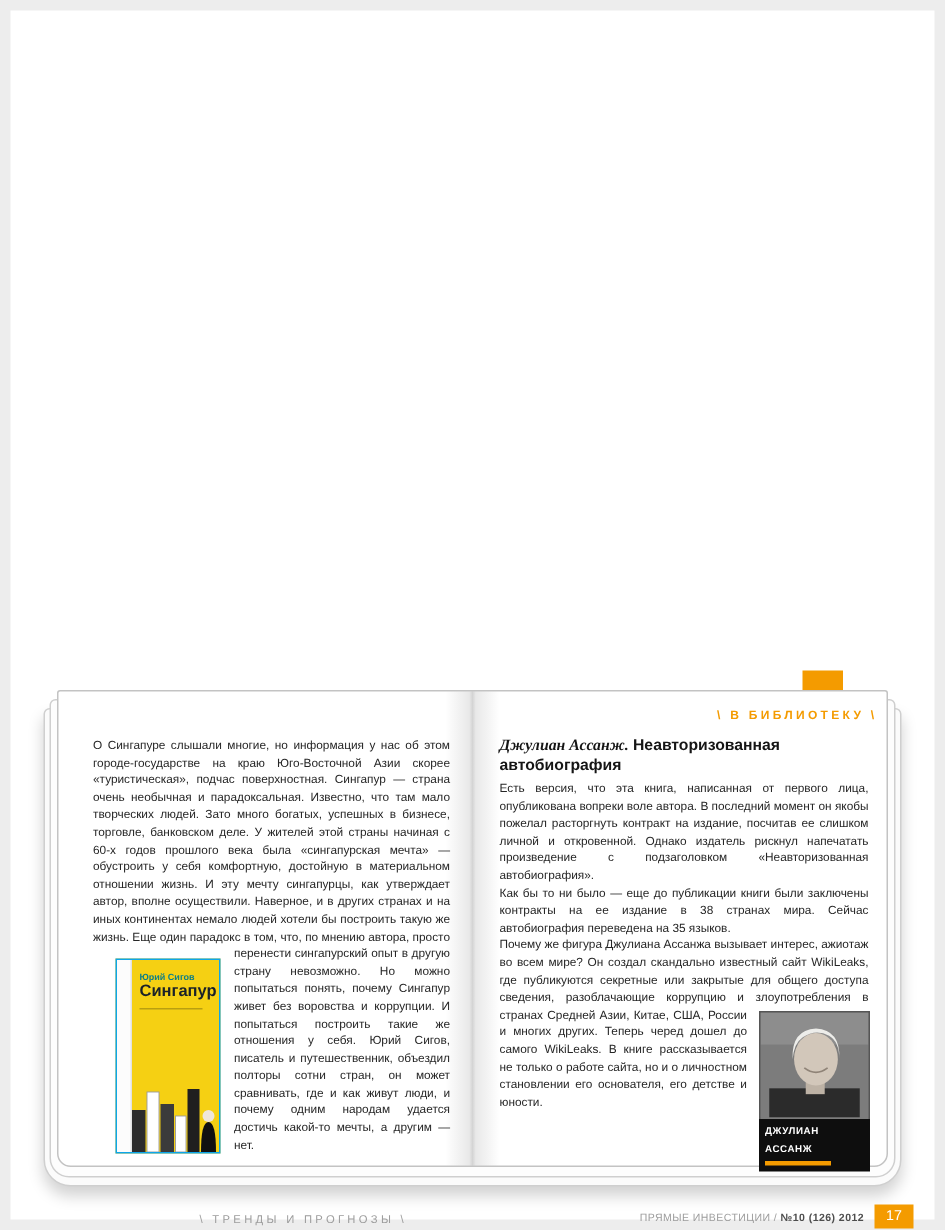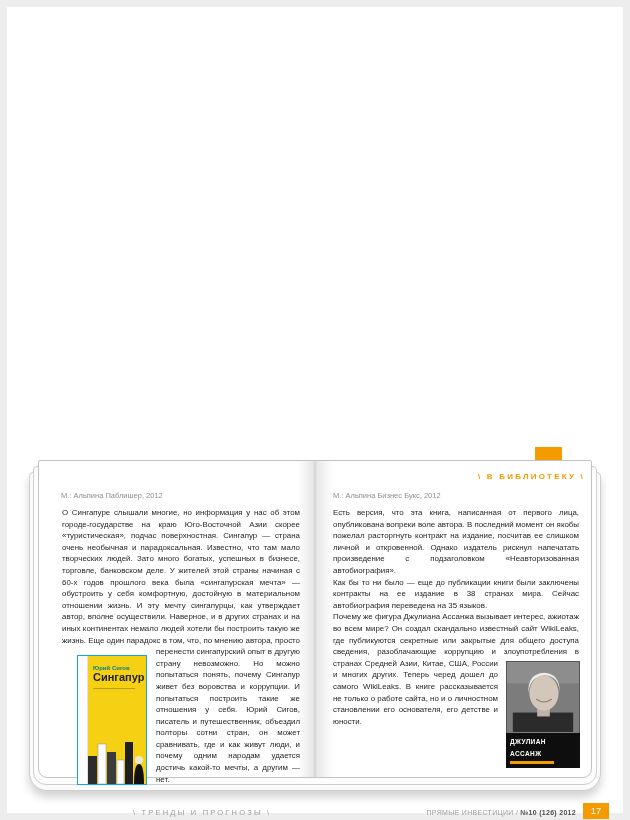--- a/index.html
+++ b/index.html
@@ -81,41 +81,40 @@
 <div class="canvas">
 
   <div class="book">
     <div class="layer u2"></div>
     <div class="layer u1"></div>
     <div class="tab"></div>
     <div class="pages">
       <div class="crease"></div>
 
       <div class="page page-left">
-        <div class="publisher">М.: Альпина Паблишер, 2012</div>
         <div class="body"><div class="spacer-l"></div><div class="coverbox">
               <div class="cover-spine"></div>
               <div class="cover-author">Юрий Сигов</div>
               <div class="cover-title">Сингапур</div>
               <div class="cover-rule"></div>
               <svg class="cover-art" viewBox="0 0 60 50" preserveAspectRatio="none">
                 <rect x="0" y="22" width="9" height="28" fill="#2c2c2c"></rect>
                 <rect x="10" y="10" width="8" height="40" fill="#ffffff" stroke="#9a9a9a" stroke-width="0.6"></rect>
                 <rect x="19" y="18" width="9" height="32" fill="#3b3b3b"></rect>
                 <rect x="29" y="26" width="7" height="24" fill="#ffffff" stroke="#9a9a9a" stroke-width="0.6"></rect>
                 <rect x="37" y="8" width="8" height="42" fill="#1f1f1f"></rect>
                 <circle cx="51" cy="26" r="4" fill="#efe6da"></circle>
                 <path d="M46 50 Q46 30 51 30 Q56 30 56 50 Z" fill="#111111"></path>
               </svg>
             </div><span class="bodytext">О Сингапуре слышали многие, но информация у нас об этом городе-государстве на краю Юго-Восточной Азии скорее «туристическая», подчас поверхностная. Сингапур — страна очень необычная и парадоксальная. Известно, что там мало творческих людей. Зато много богатых, успешных в бизнесе, торговле, банковском деле. У жителей этой страны начиная с 60-х годов прошлого века была «сингапурская мечта» — обустроить у себя комфортную, достойную в материальном отношении жизнь. И эту мечту сингапурцы, как утверждает автор, вполне осуществили. Наверное, и в других странах и на иных континентах немало людей хотели бы построить такую же жизнь. Еще один парадокс в том, что, по мнению автора, просто перенести сингапурский опыт в другую страну невозможно. Но можно попытаться понять, почему Сингапур живет без воровства и коррупции. И попытаться построить такие же отношения у себя. Юрий Сигов, писатель и путешественник, объездил полторы сотни стран, он может сравнивать, где и как живут люди, и почему одним народам удается достичь какой-то мечты, а другим — нет.</span></div>
       </div>
 
       <div class="page page-right">
         <div class="section-label">\ В БИБЛИОТЕКУ \</div>
-        <div class="publisher">М.: Альпина Бизнес Букс, 2012</div>
+        <h2 class="title"><em>Джулиан Ассанж.</em> <span>Неавторизованная автобиография</span></h2>
         <div class="body"><div class="spacer-r"></div><div class="photobox">
               <div class="photo-img">
                 <svg viewBox="0 0 74 72" width="72" height="70" preserveAspectRatio="none">
                   <rect width="74" height="72" fill="#7c7c7c"></rect>
                   <rect width="74" height="22" fill="#8d8d8d"></rect>
                   <rect x="6" y="52" width="62" height="20" fill="#2b2b2b"></rect>
                   <rect x="31" y="44" width="13" height="12" fill="#bdb2a5"></rect>
                   <ellipse cx="38" cy="32" rx="15" ry="18" fill="#d2c7ba"></ellipse>
                   <path d="M22 32 Q21 12 38 11 Q55 12 54 32 Q54 20 47 16 Q38 11 29 17 Q23 21 22 32 Z" fill="#ededea"></path>
                   <path d="M30 38 Q38 44 46 38" stroke="#8f8377" stroke-width="1.2" fill="none"></path>

